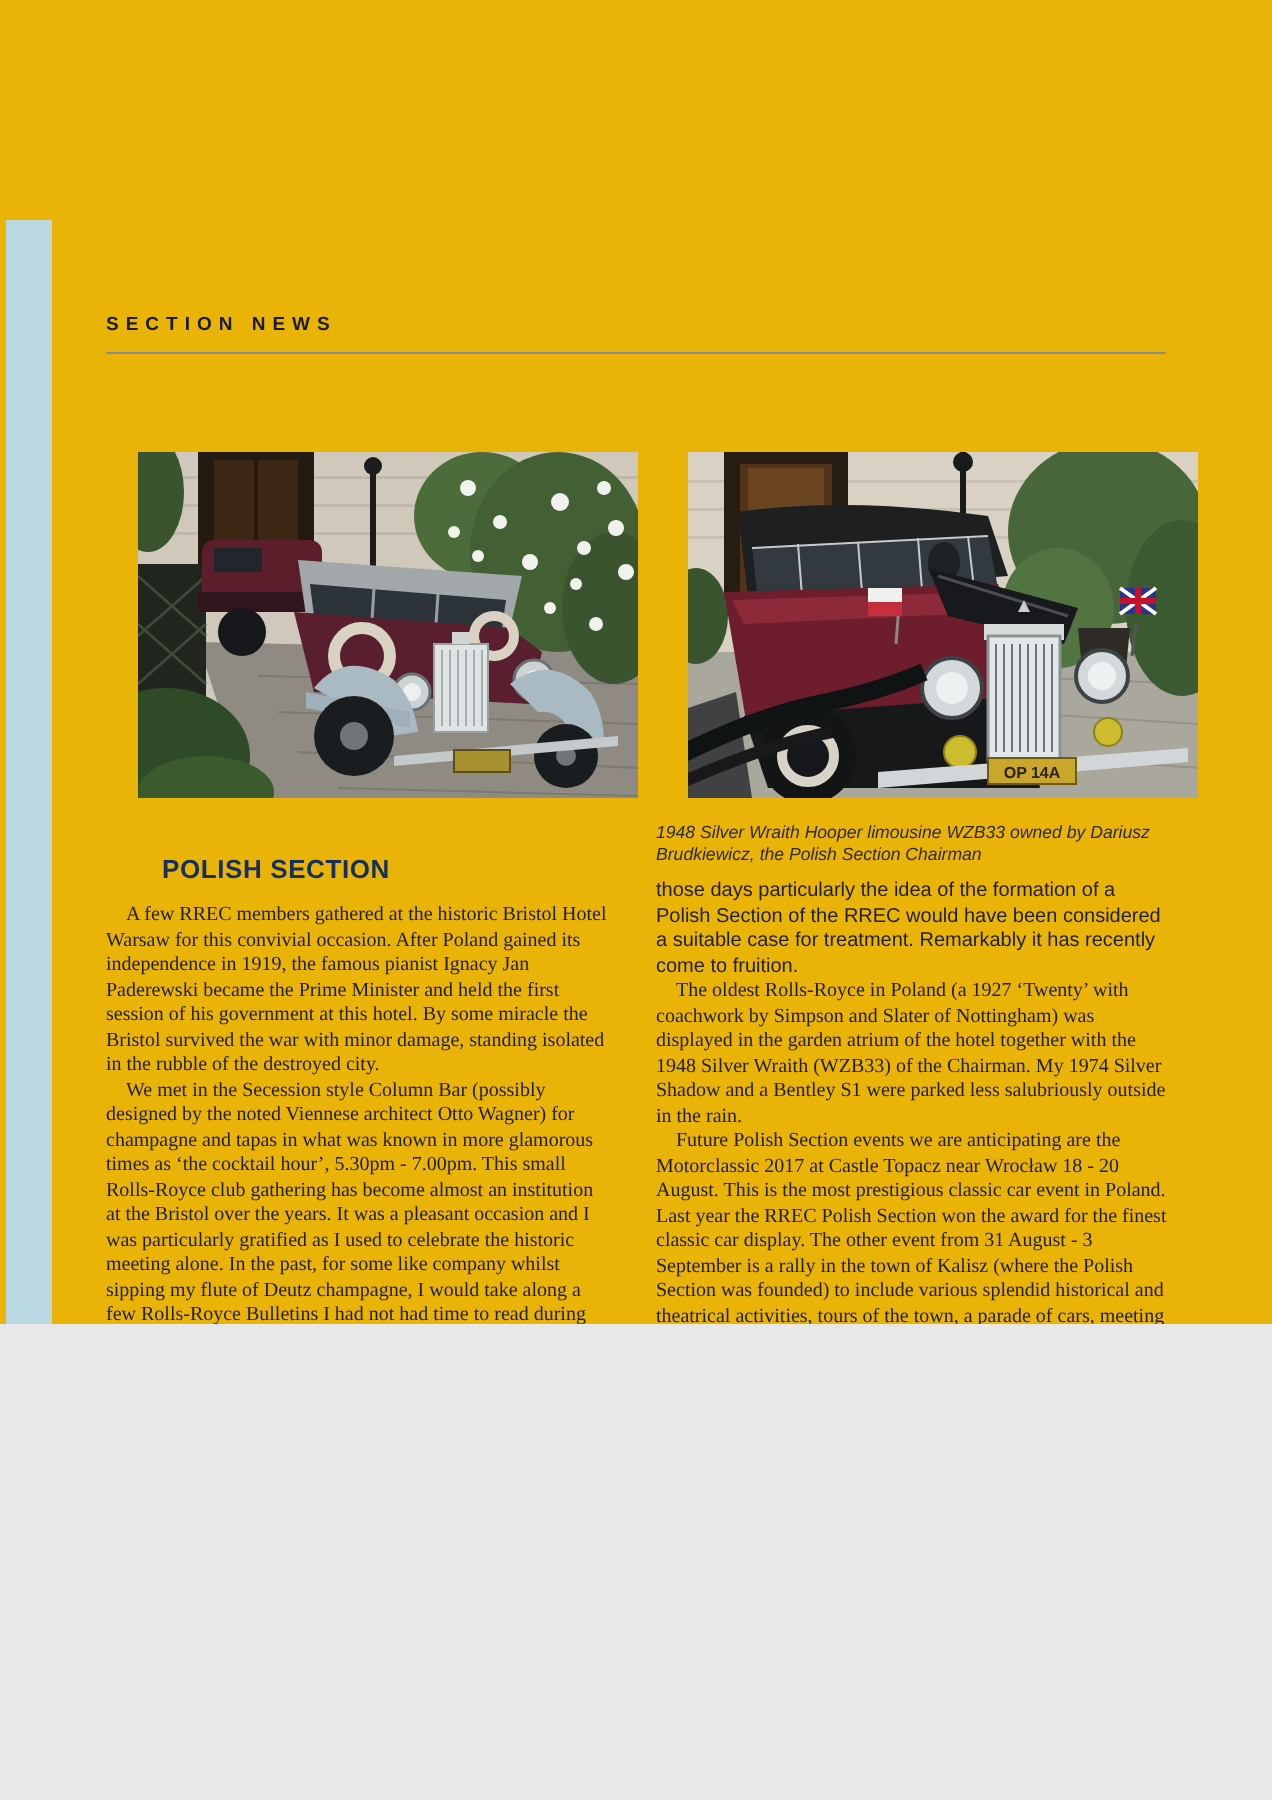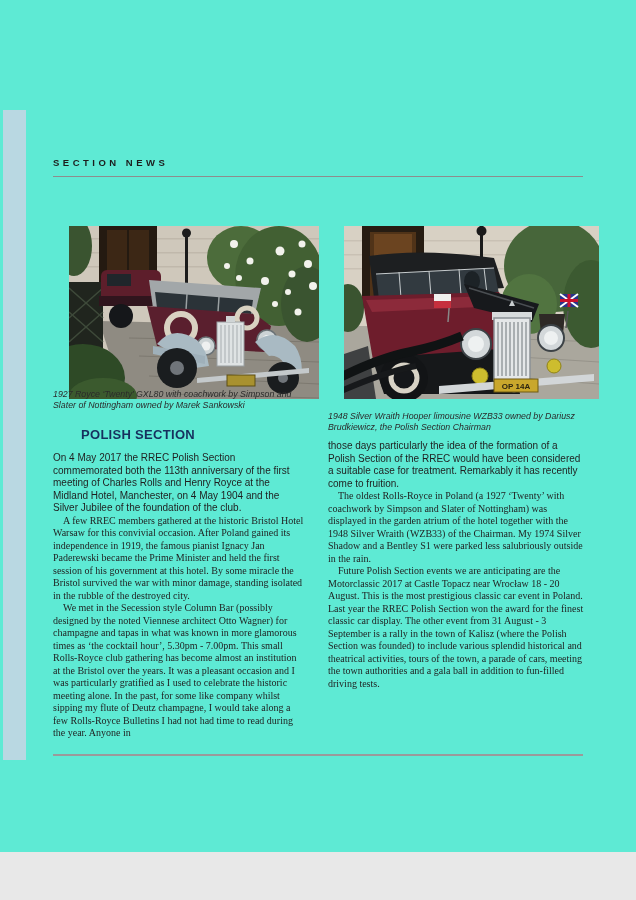--- a/index.html
+++ b/index.html
@@ -1,16 +1,16 @@
 <!DOCTYPE html>
 <html><head>
 <meta charset="utf-8">
 <style>
   html,body{margin:0;padding:0;background:#e8e8e8;}
-  .page{position:relative;width:636px;height:852px;margin:0 auto;background:#5eead4;
+  .page{position:relative;width:636px;height:662px;margin:0 auto;background:#eab308;
         font-family:"Liberation Sans", sans-serif;overflow:hidden;box-shadow:0 0 4px rgba(0,0,0,.2);}
   .accent-bar{position:absolute;left:3px;top:110px;width:23px;height:650px;background:#b9d8e2;}
   .section-header{position:absolute;left:53px;top:157px;font-size:9.5px;font-weight:bold;
         letter-spacing:3.5px;color:#1c1c1c;}
   .rule-top{position:absolute;left:53px;top:176px;width:530px;height:1px;background:#8d8d8d;}
   .rule-bottom{position:absolute;left:53px;top:754px;width:530px;height:2px;background:#9a9a9a;}
   figure{margin:0;padding:16px;position:absolute;top:210px;}
   figure.left{left:53px;}
   figure.right{left:328px;}
   .caption{position:absolute;font-style:italic;font-size:8.8px;line-height:11px;color:#2b2b2b;}
@@ -225,27 +225,25 @@
         </g>
       </g>
       <g>
         <polygon points="0,128 24,120 32,173 0,173" fill="#3f4142"></polygon>
         <path d="M-5,152 Q35,132 65,126 Q95,120 118,110" stroke="#101314" stroke-width="9" fill="none"></path>
         <path d="M-5,166 Q40,146 72,140" stroke="#17191b" stroke-width="6" fill="none"></path>
       </g>
     </svg>
   </figure>
 
-  <figcaption class="caption left">1927 Royce ‘Twenty’ GXL80 with coachwork by Simpson and Slater of Nottingham owned by Marek Sankowski</figcaption>
   <figcaption class="caption right">1948 Silver Wraith Hooper limousine WZB33 owned by Dariusz Brudkiewicz, the Polish Section Chairman</figcaption>
 
   <h2 class="article-heading" style="margin:0;">POLISH SECTION</h2>
 
   <div class="col leftcol">
-    <p>On 4 May 2017 the RREC Polish Section commemorated both the 113th anniversary of the first meeting of Charles Rolls and Henry Royce at the Midland Hotel, Manchester, on 4 May 1904 and the Silver Jubilee of the foundation of the club.</p>
     <p class="indent">A few RREC members gathered at the historic Bristol Hotel Warsaw for this convivial occasion. After Poland gained its independence in 1919, the famous pianist Ignacy Jan Paderewski became the Prime Minister and held the first session of his government at this hotel. By some miracle the Bristol survived the war with minor damage, standing isolated in the rubble of the destroyed city.</p>
     <p class="indent">We met in the Secession style Column Bar (possibly designed by the noted Viennese architect Otto Wagner) for champagne and tapas in what was known in more glamorous times as ‘the cocktail hour’, 5.30pm - 7.00pm. This small Rolls-Royce club gathering has become almost an institution at the Bristol over the years. It was a pleasant occasion and I was particularly gratified as I used to celebrate the historic meeting alone. In the past, for some like company whilst sipping my flute of Deutz champagne, I would take along a few Rolls-Royce Bulletins I had not had time to read during the year. Anyone in</p>
   </div>
 
   <div class="col rightcol">
     <p>those days particularly the idea of the formation of a Polish Section of the RREC would have been considered a suitable case for treatment. Remarkably it has recently come to fruition.</p>
     <p class="indent">The oldest Rolls-Royce in Poland (a 1927 ‘Twenty’ with coachwork by Simpson and Slater of Nottingham) was displayed in the garden atrium of the hotel together with the 1948 Silver Wraith (WZB33) of the Chairman. My 1974 Silver Shadow and a Bentley S1 were parked less salubriously outside in the rain.</p>
     <p class="indent">Future Polish Section events we are anticipating are the Motorclassic 2017 at Castle Topacz near Wrocław 18 - 20 August. This is the most prestigious classic car event in Poland. Last year the RREC Polish Section won the award for the finest classic car display. The other event from 31 August - 3 September is a rally in the town of Kalisz (where the Polish Section was founded) to include various splendid historical and theatrical activities, tours of the town, a parade of cars, meeting the town authorities and a gala ball in addition to fun-filled driving tests.</p>
   </div>
 

